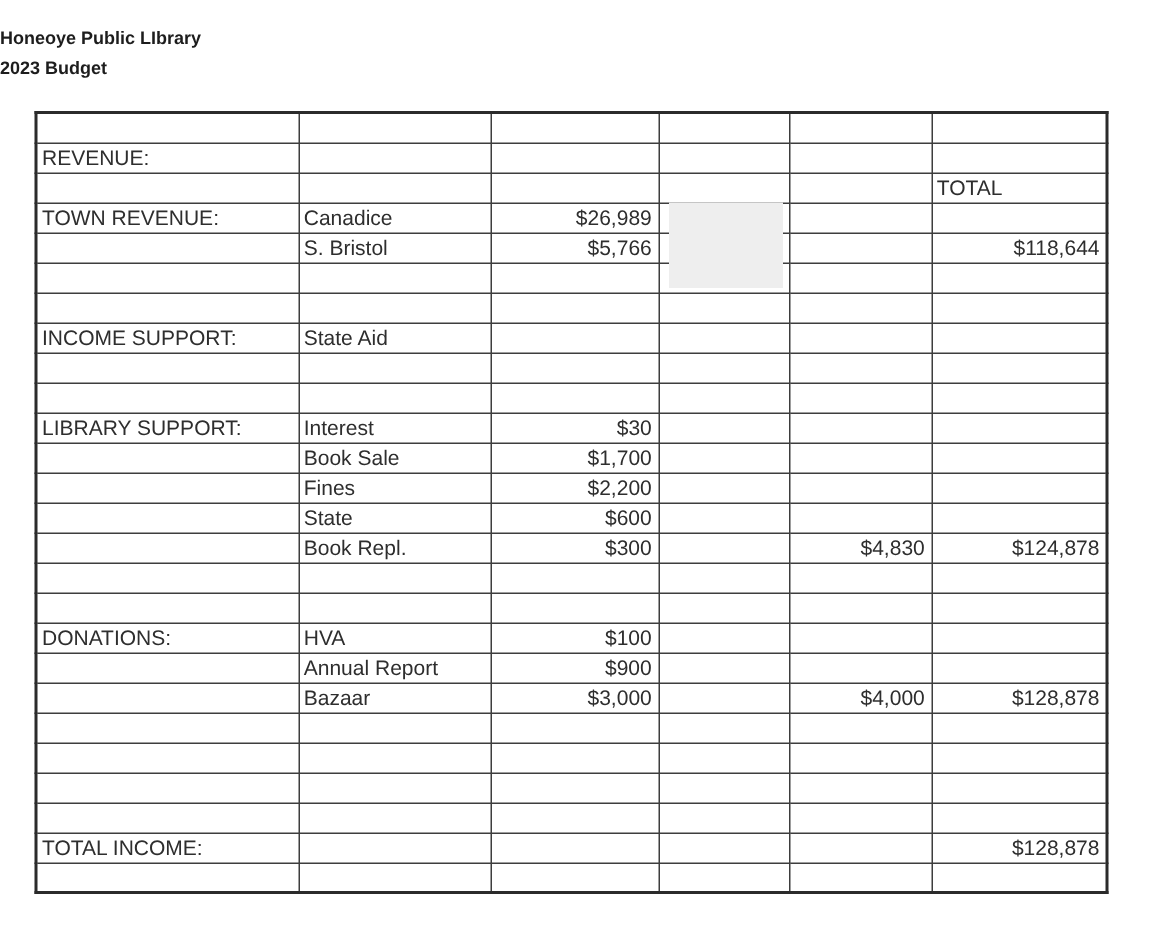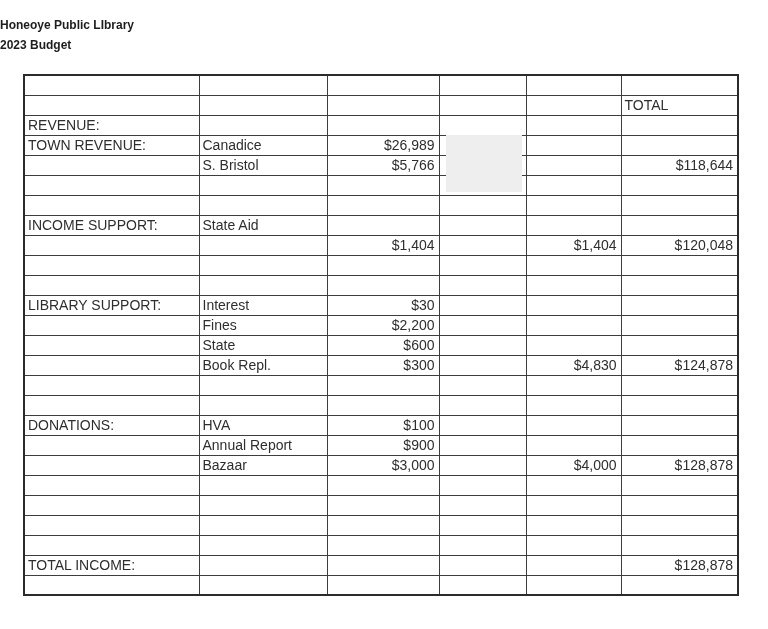--- a/index.html
+++ b/index.html
@@ -68,34 +68,34 @@
     <tbody id="budget-body">
         <tr>
           <td class="left"></td>
           <td class="left"></td>
           <td class="left"></td>
           <td class="left"></td>
           <td class="left"></td>
           <td class="left"></td>
         </tr>
         <tr>
+          <td class="left">REVENUE:</td>
+          <td class="left"></td>
+          <td class="left"></td>
+          <td class="left"></td>
+          <td class="left"></td>
+          <td class="left"></td>
+        </tr>
+        <tr>
           <td class="left"></td>
           <td class="left"></td>
           <td class="left"></td>
           <td class="left"></td>
           <td class="left"></td>
           <td class="left">TOTAL</td>
-        </tr>
-        <tr>
-          <td class="left">REVENUE:</td>
-          <td class="left"></td>
-          <td class="left"></td>
-          <td class="left"></td>
-          <td class="left"></td>
-          <td class="left"></td>
         </tr>
         <tr>
           <td class="left">TOWN REVENUE:</td>
           <td class="left">Canadice</td>
           <td class="right">$26,989</td>
           <td class="left"></td>
           <td class="left"></td>
           <td class="left"></td>
         </tr>
         <tr>
@@ -126,28 +126,20 @@
           <td class="left">INCOME SUPPORT:</td>
           <td class="left">State Aid</td>
           <td class="left"></td>
           <td class="left"></td>
           <td class="left"></td>
           <td class="left"></td>
         </tr>
         <tr>
           <td class="left"></td>
           <td class="left"></td>
-          <td class="right">$1,404</td>
-          <td class="left"></td>
-          <td class="right">$1,404</td>
-          <td class="right">$120,048</td>
-        </tr>
-        <tr>
-          <td class="left"></td>
-          <td class="left"></td>
           <td class="left"></td>
           <td class="left"></td>
           <td class="left"></td>
           <td class="left"></td>
         </tr>
         <tr>
           <td class="left"></td>
           <td class="left"></td>
           <td class="left"></td>
           <td class="left"></td>
@@ -157,20 +149,28 @@
         <tr>
           <td class="left">LIBRARY SUPPORT:</td>
           <td class="left">Interest</td>
           <td class="right">$30</td>
           <td class="left"></td>
           <td class="left"></td>
           <td class="left"></td>
         </tr>
         <tr>
           <td class="left"></td>
+          <td class="left">Book Sale</td>
+          <td class="right">$1,700</td>
+          <td class="left"></td>
+          <td class="left"></td>
+          <td class="left"></td>
+        </tr>
+        <tr>
+          <td class="left"></td>
           <td class="left">Fines</td>
           <td class="right">$2,200</td>
           <td class="left"></td>
           <td class="left"></td>
           <td class="left"></td>
         </tr>
         <tr>
           <td class="left"></td>
           <td class="left">State</td>
           <td class="right">$600</td>

